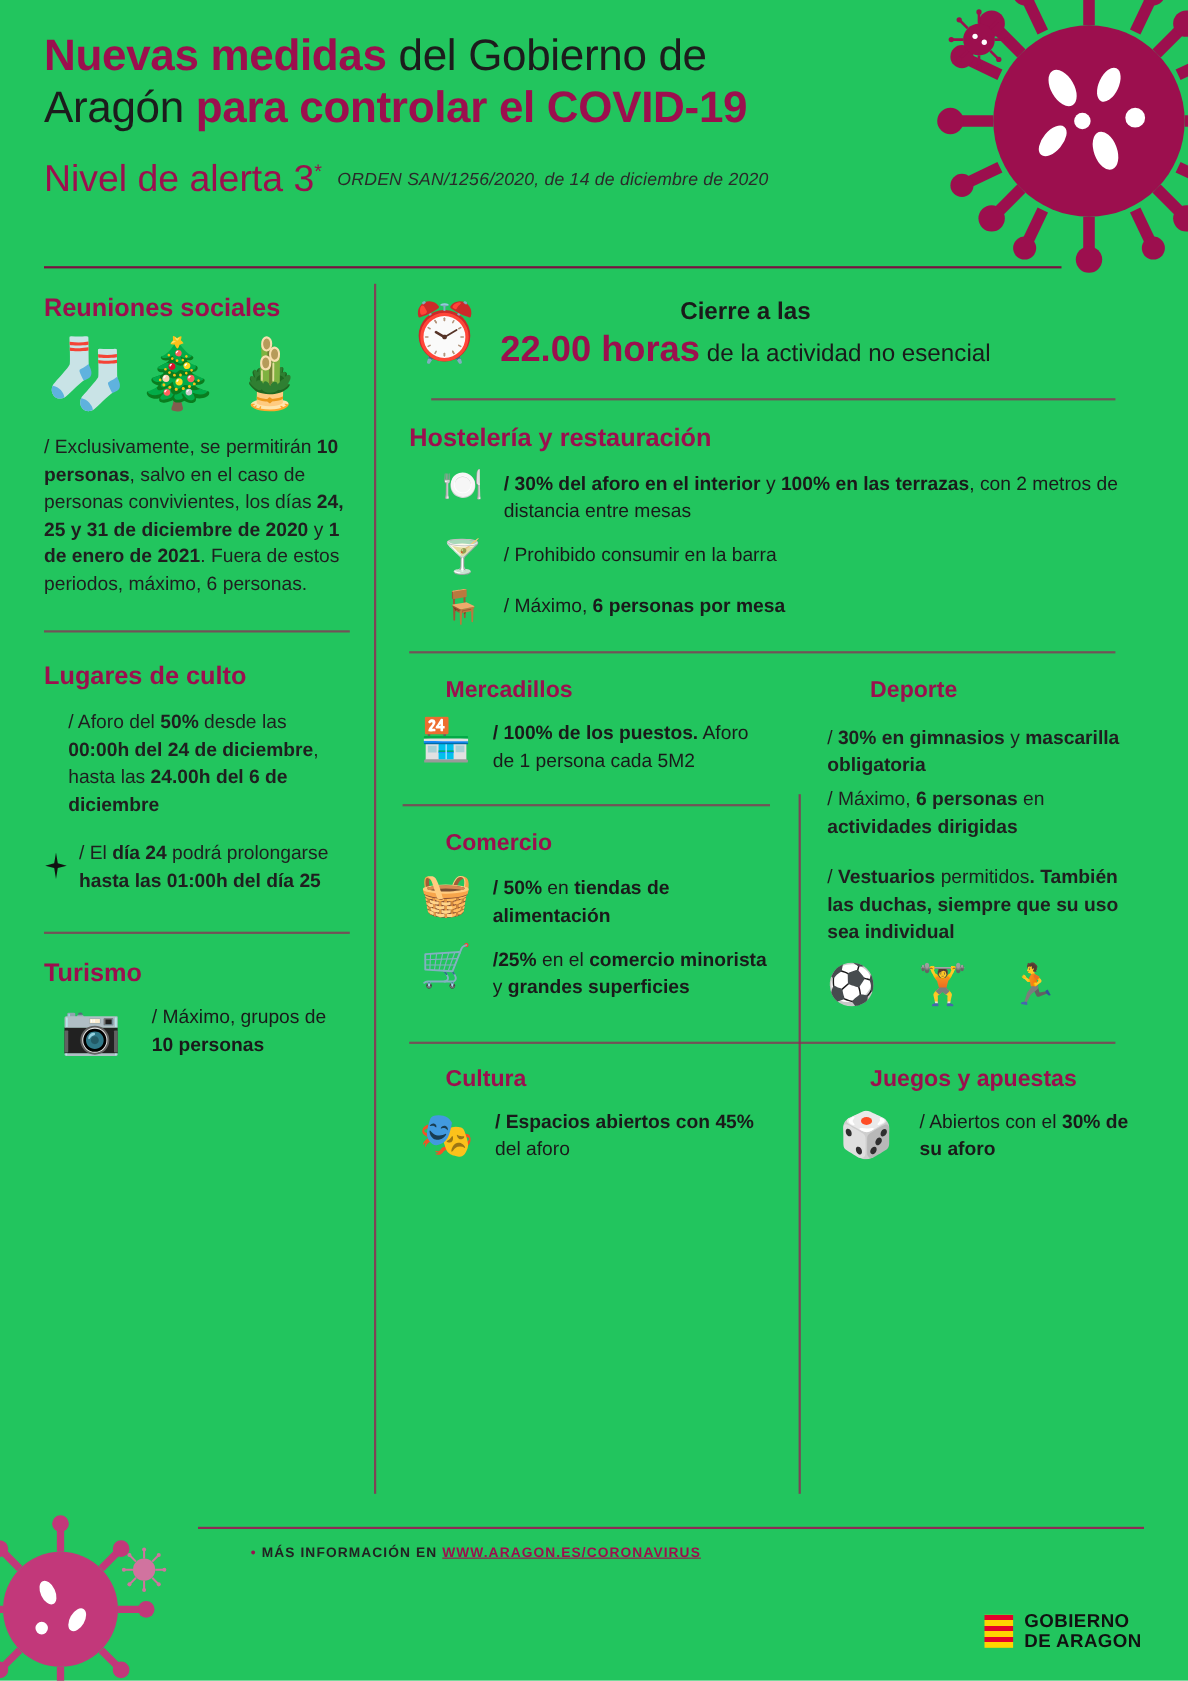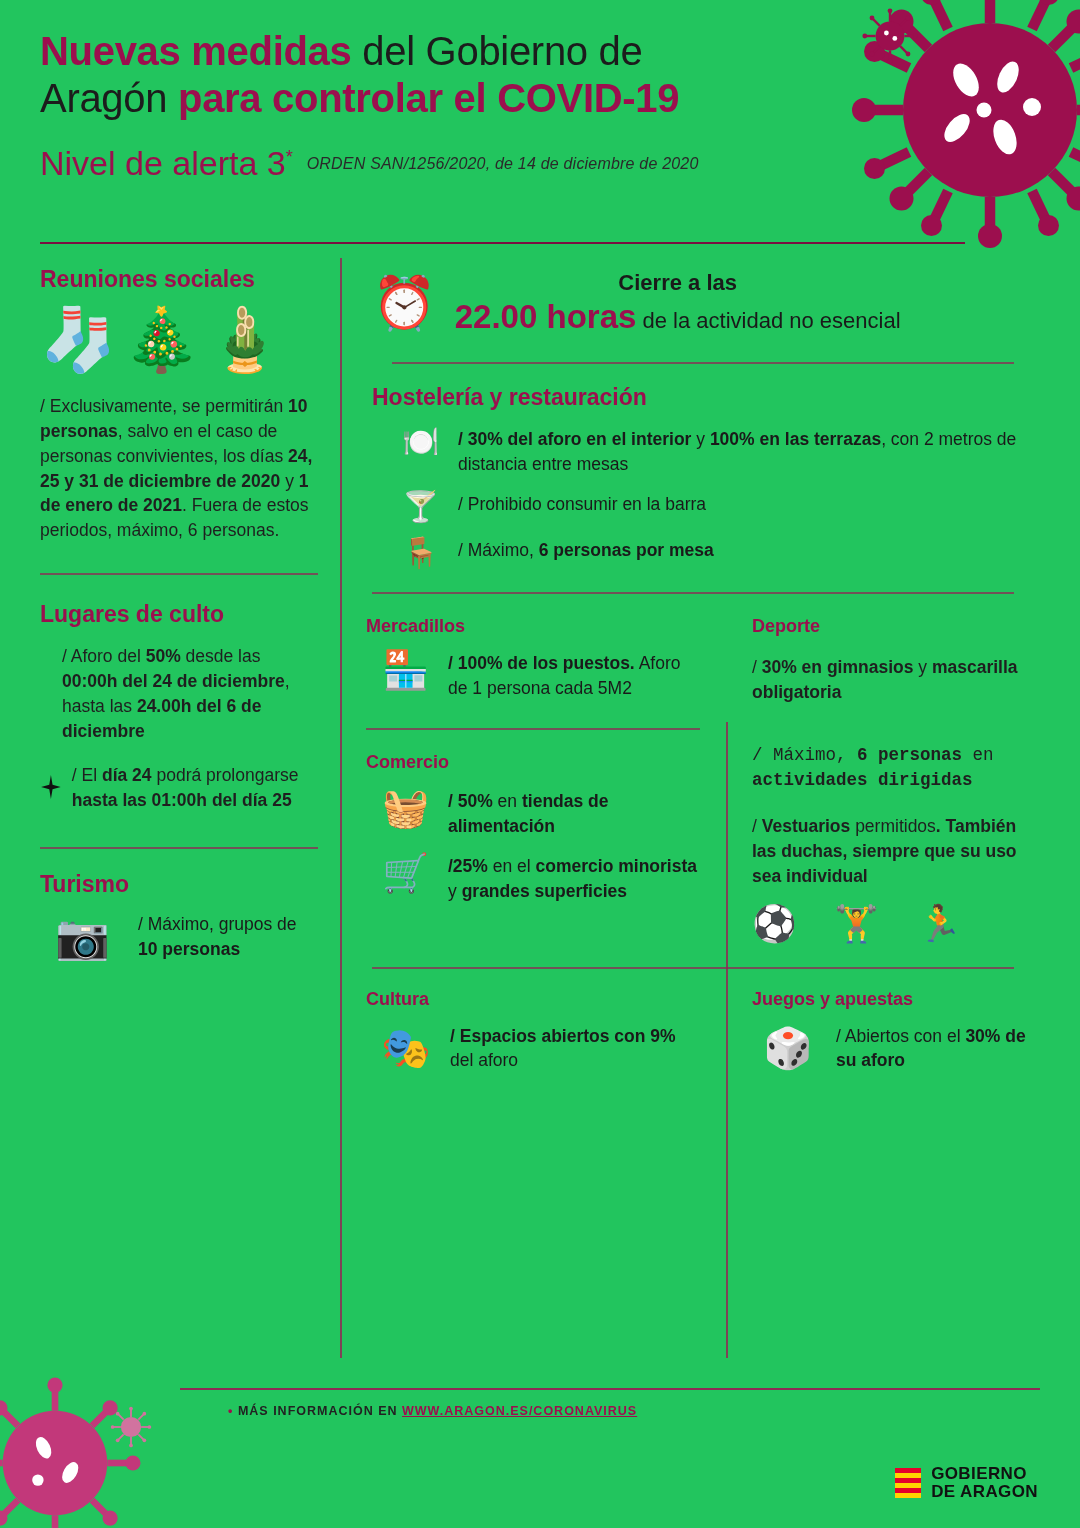--- a/index.html
+++ b/index.html
@@ -110,21 +110,21 @@
   }
   .vline-1 { left: 340px; }
   .vline-2 { left: 726px; top: 470px; bottom: 34px; }
 
   h2.section {
     color: #9c0f4e;
     font-size: 23px;
     font-weight: bold;
     margin-bottom: 10px;
   }
-  h2.section.sub { font-size: 18px; }
+  h2.section.sub { font-size: 21px; margin-left: 39px; }
 
   .hr {
     height: 2px;
     background: #8e2b55;
     opacity: .75;
     margin: 22px 0 20px 0;
   }
 
   p.body {
     font-size: 17.5px;
@@ -404,40 +404,40 @@
             <span class="emoji" style="font-size:38px; width:60px;">🛒</span>
             <span class="txt"><span class="b">/25%</span><span> en el </span><span class="b">comercio minorista</span><span> y </span><span class="b">grandes superficies</span></span>
           </div>
         </div>
 
         <div class="c2">
           <h2 class="section sub">Deporte</h2>
 
           <p class="body" style="margin-top:18px;"><span>/ </span><span class="b">30% en gimnasios</span><span> y </span><span class="b">mascarilla obligatoria</span></p>
 
-          <p class="body" style="margin-top:38px;font-family:Liberation Mono, monospace;"><span>/ Máximo, </span><span class="b">6 personas</span><span> en </span><span class="b">actividades dirigidas</span></p>
+          <p class="body" style="margin-top:6px;"><span>/ Máximo, </span><span class="b">6 personas</span><span> en </span><span class="b">actividades dirigidas</span></p>
 
           <p class="body" style="margin-top:22px;"><span>/ </span><span class="b">Vestuarios</span><span> permitidos</span><span class="b">. También las </span><span class="b">duchas, siempre que su uso sea individual</span></p>
 
           <div class="sports-emojis">
             <span>⚽</span>
             <span>🏋️</span>
             <span>🏃</span>
           </div>
         </div>
       </div>
 
       <div class="hr" style="margin:22px 26px 20px 6px;"></div>
 
       <div class="two-col">
         <div class="c1">
           <h2 class="section sub">Cultura</h2>
           <div class="item" style="margin-top:14px; padding-left:8px; align-items:center;">
             <span class="emoji" style="font-size:40px; width:64px;">🎭</span>
-            <span class="txt"><span class="b">/ Espacios abiertos con 9%</span><span> del aforo</span></span>
+            <span class="txt"><span class="b">/ Espacios abiertos con 45%</span><span> del aforo</span></span>
           </div>
         </div>
         <div class="c2">
           <h2 class="section sub">Juegos y apuestas</h2>
           <div class="item" style="margin-top:14px; align-items:center;">
             <span class="emoji" style="font-size:40px; width:72px;">🎲</span>
             <span class="txt"><span>/ Abiertos con el </span><span class="b">30% de su aforo</span></span>
           </div>
         </div>
       </div>

